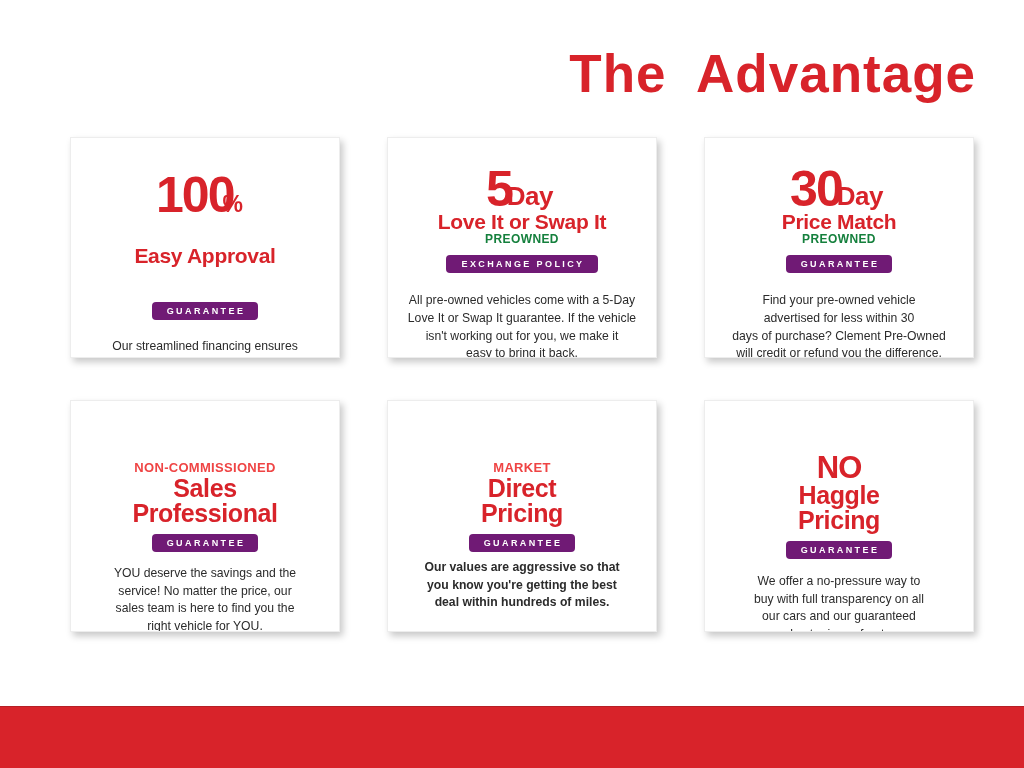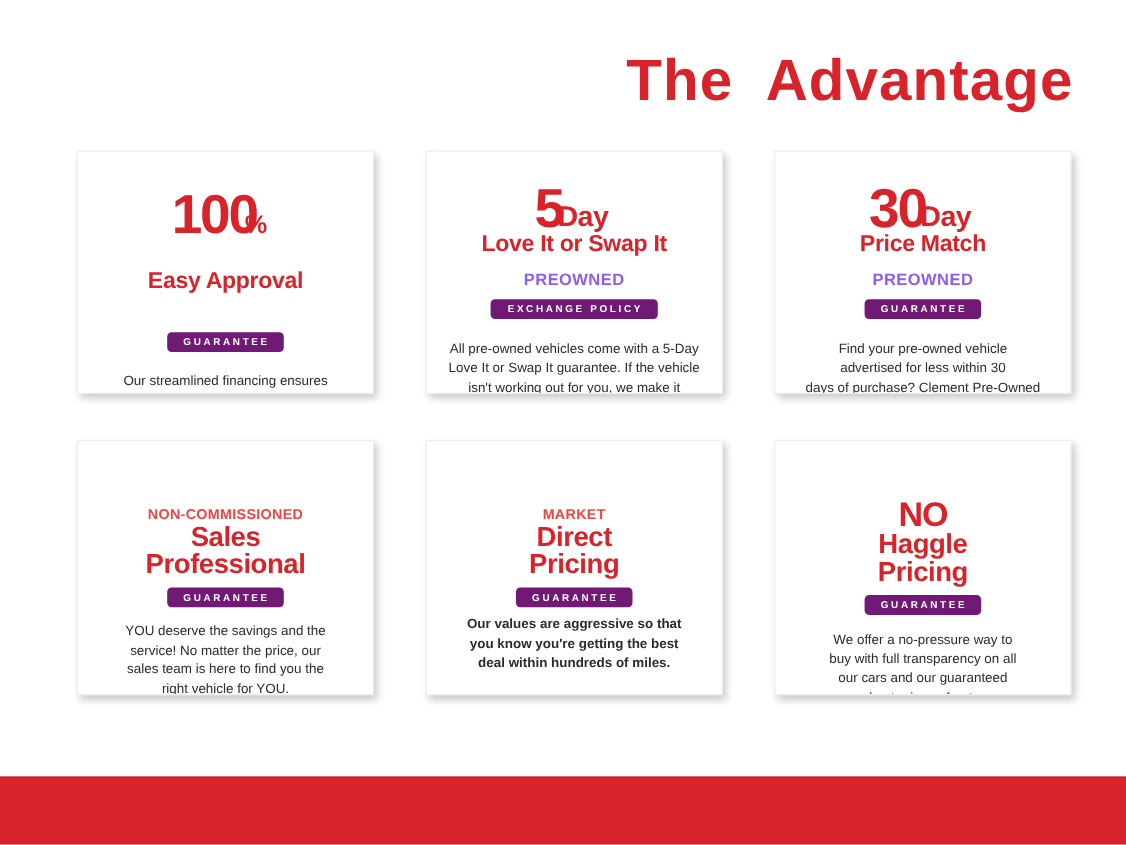--- a/index.html
+++ b/index.html
@@ -130,26 +130,26 @@
 
   .headline-mega {
     color: #d8232a;
     font-size: 31px;
     font-weight: bold;
     line-height: 1.0;
     letter-spacing: -1px;
   }
 
   .sub-caps {
-    color: #8b5cf6;
-    font-size: 15px;
+    color: #15803d;
+    font-size: 12px;
     font-weight: bold;
     letter-spacing: 0.4px;
     line-height: 1.15;
-    margin-top: 14px;
+    margin-top: 1px;
   }
 
   .badge {
     display: inline-block;
     background: #701a75;
     color: #ffffff;
     font-size: 9px;
     font-weight: bold;
     letter-spacing: 2.4px;
     padding: 4px 13px 4px 15px;

